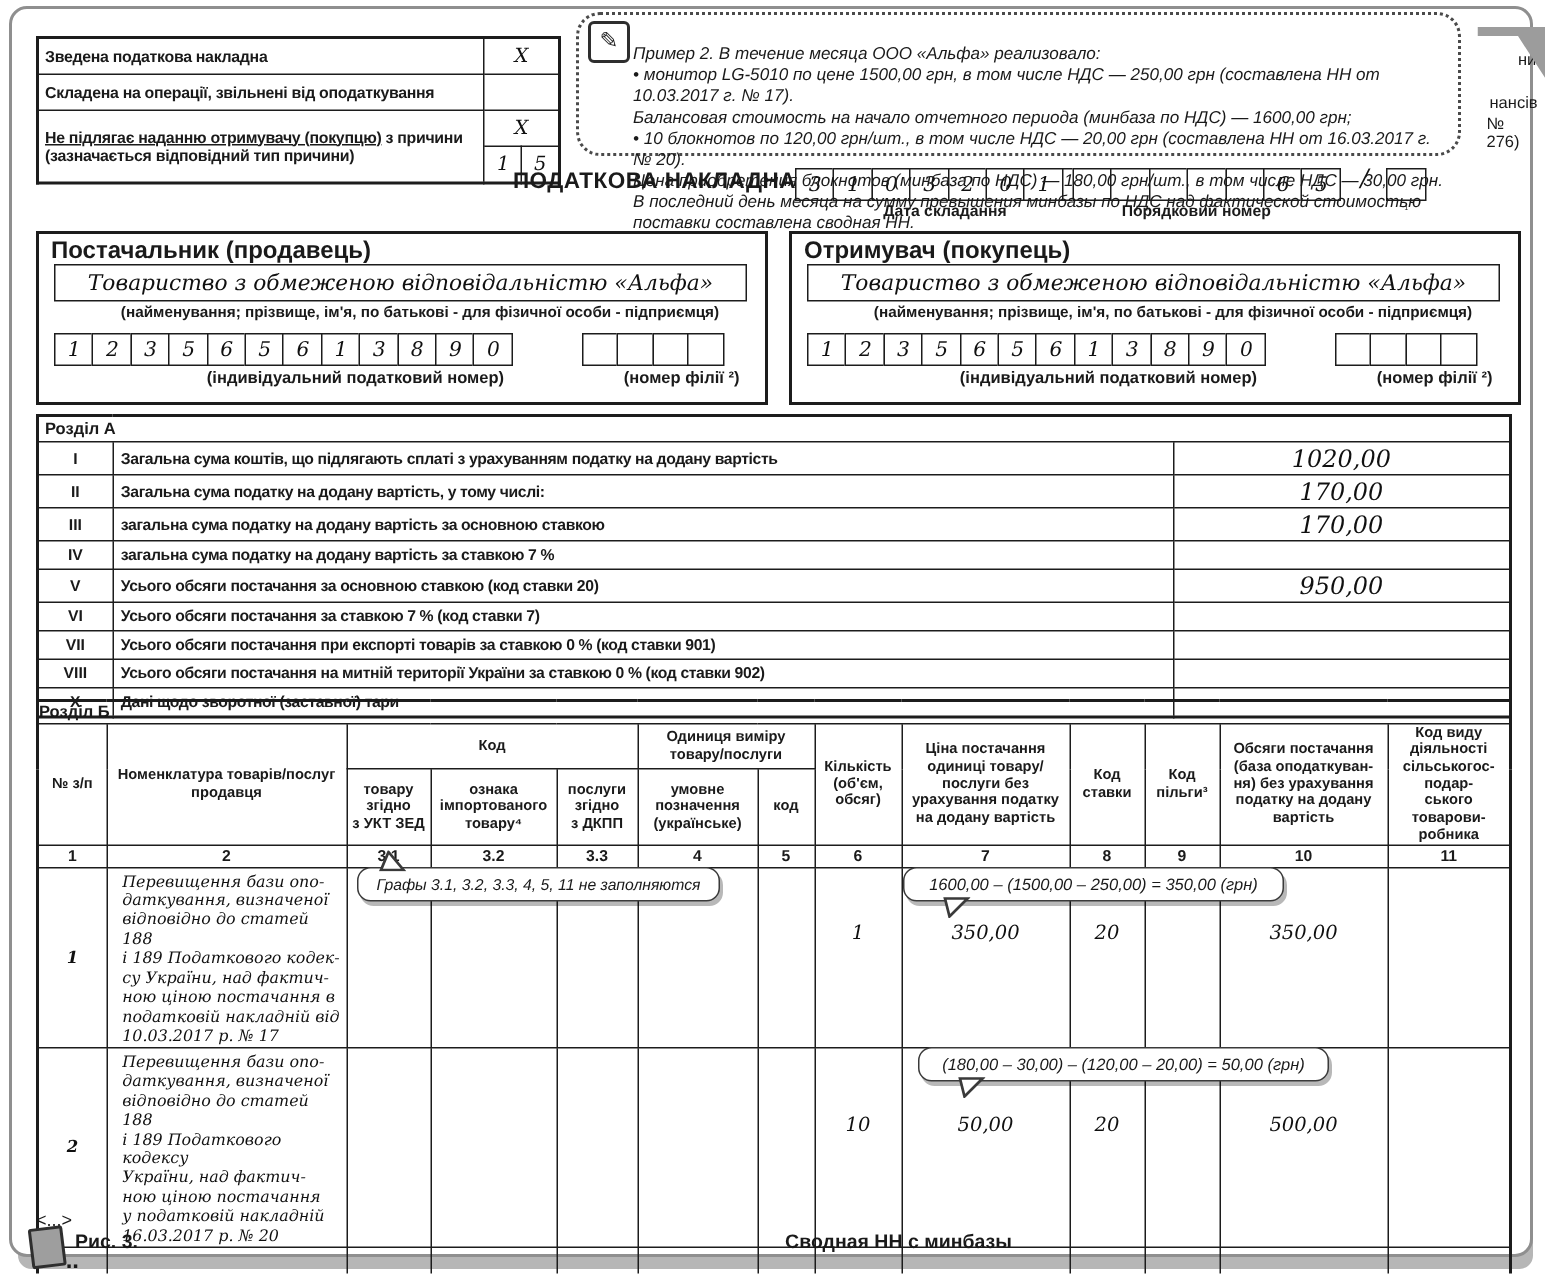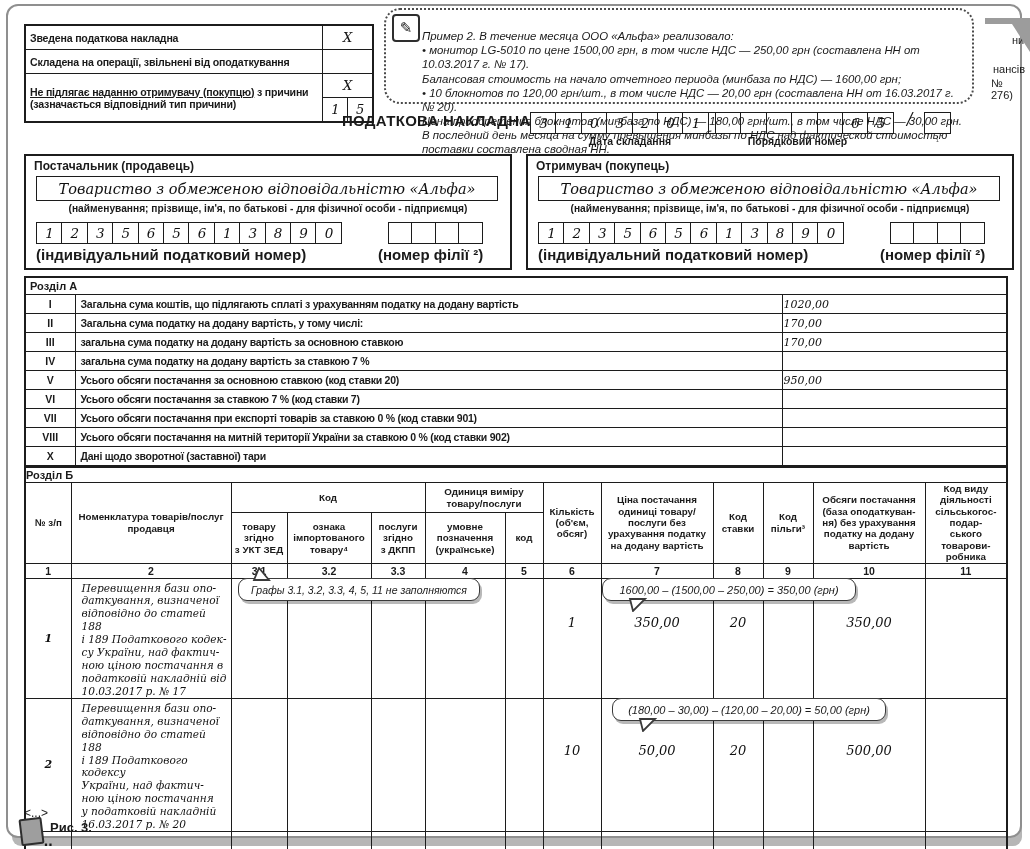--- a/index.html
+++ b/index.html
@@ -36,33 +36,33 @@
   .cells{position:absolute;display:flex;}
   .cell{width:25px;height:20px;border:1.6px solid #1c1c1c;margin-left:-1.6px;background:#fff;
         display:flex;align-items:center;justify-content:center;font-size:13.5px;flex:none;}
   .cells .cell:first-child{margin-left:0;}
   .under-label{position:absolute;font-size:10.5px;font-weight:bold;text-align:center;}
   .slash{position:absolute;left:899px;top:103px;font-size:16px;font-style:italic;}
   .tiny-foot{position:absolute;left:916px;top:131px;width:27px;text-align:center;font-size:7px;}
 
   
   .party{position:absolute;top:148px;width:484px;height:112px;border:2px solid #1c1c1c;background:#fff;}
-  .party-title{position:absolute;left:8px;top:3px;font-size:12px;font-weight:bold;}
+  .party-title{position:absolute;left:8px;top:3px;font-size:16px;font-weight:bold;}
   .party-name{position:absolute;left:10px;top:20px;width:460px;height:23px;border:1.6px solid #1c1c1c;
               display:flex;align-items:center;justify-content:center;font-size:14.5px;}
-  .party-cap{position:absolute;top:47px;left:0;width:100%;text-align:center;font-size:10.2px;font-weight:bold;}
-  .cap{position:absolute;font-size:15px;font-weight:bold;text-align:left;}
+  .party-cap{position:absolute;top:47px;left:0;width:100%;text-align:center;font-size:10.2px;font-weight:bold;padding-left:12px;}
+  .cap{position:absolute;font-size:11px;font-weight:bold;text-align:right;}
 
   
   .sa{position:absolute;left:16px;top:270px;width:982px;border:2px solid #1c1c1c;}
   .sa td{border:1.5px solid #1c1c1c;height:16px;overflow:hidden;}
   .sec-label{font-size:11px;font-weight:bold;padding:0 4px;height:14px;}
   .sa .rn{text-align:center;font-weight:bold;font-size:10.5px;}
   .sa .rl{font-size:10.5px;font-weight:bold;padding:0 5px;letter-spacing:-0.25px;}
-  .sa .rv{text-align:left;font-size:11px;}
+  .sa .rv{text-align:center;font-size:16px;}
 
   .sb{position:absolute;left:16px;top:460px;width:982px;border:2px solid #1c1c1c;}
   .sb td,.sb th{border:1.5px solid #1c1c1c;overflow:hidden;padding:0;}
   .sb th{font-size:9.8px;font-weight:bold;text-align:center;vertical-align:middle;line-height:1.16;}
   .sb .numrow td{height:14px;text-align:center;font-weight:bold;font-size:10.5px;}
   .sb .name{vertical-align:top;text-align:left;padding:3px 2px 0 10px;font-size:10.6px;line-height:1.22;}
   .sb .val{vertical-align:top;text-align:center;font-size:13px;}
   .sb .pt36{padding-top:36px;} .sb .pt44{padding-top:44px;}
   .sb .numcell{text-align:center;font-weight:bold;font-size:11px;vertical-align:middle;}
   .sb .dots{height:17px;text-align:center;font-weight:bold;}
@@ -428,14 +428,15 @@
   <div class="bubble" style="left:588px;top:692px;width:272px;height:21px;margin-left:16px;">
     <span>(180,00 – 30,00) – (120,00 – 20,00) = 50,00 (грн)</span>
     <svg class="tail" style="left:24px;bottom:-12px;" width="20" height="14">
         <path d="M3,1 L18,1 L6,13 Z" fill="#fff" stroke="#3a3a3a" stroke-width="1.8"></path>
       </svg>
   </div>
 
   <div class="trunc">&lt;...&gt;</div>
   <div class="fig-icon"></div>
   <div class="fig-label">Рис. 3.</div>
+  <div class="fig-cap">Сводная НН с минбазы</div>
 
 </div>
 
 </body></html>

